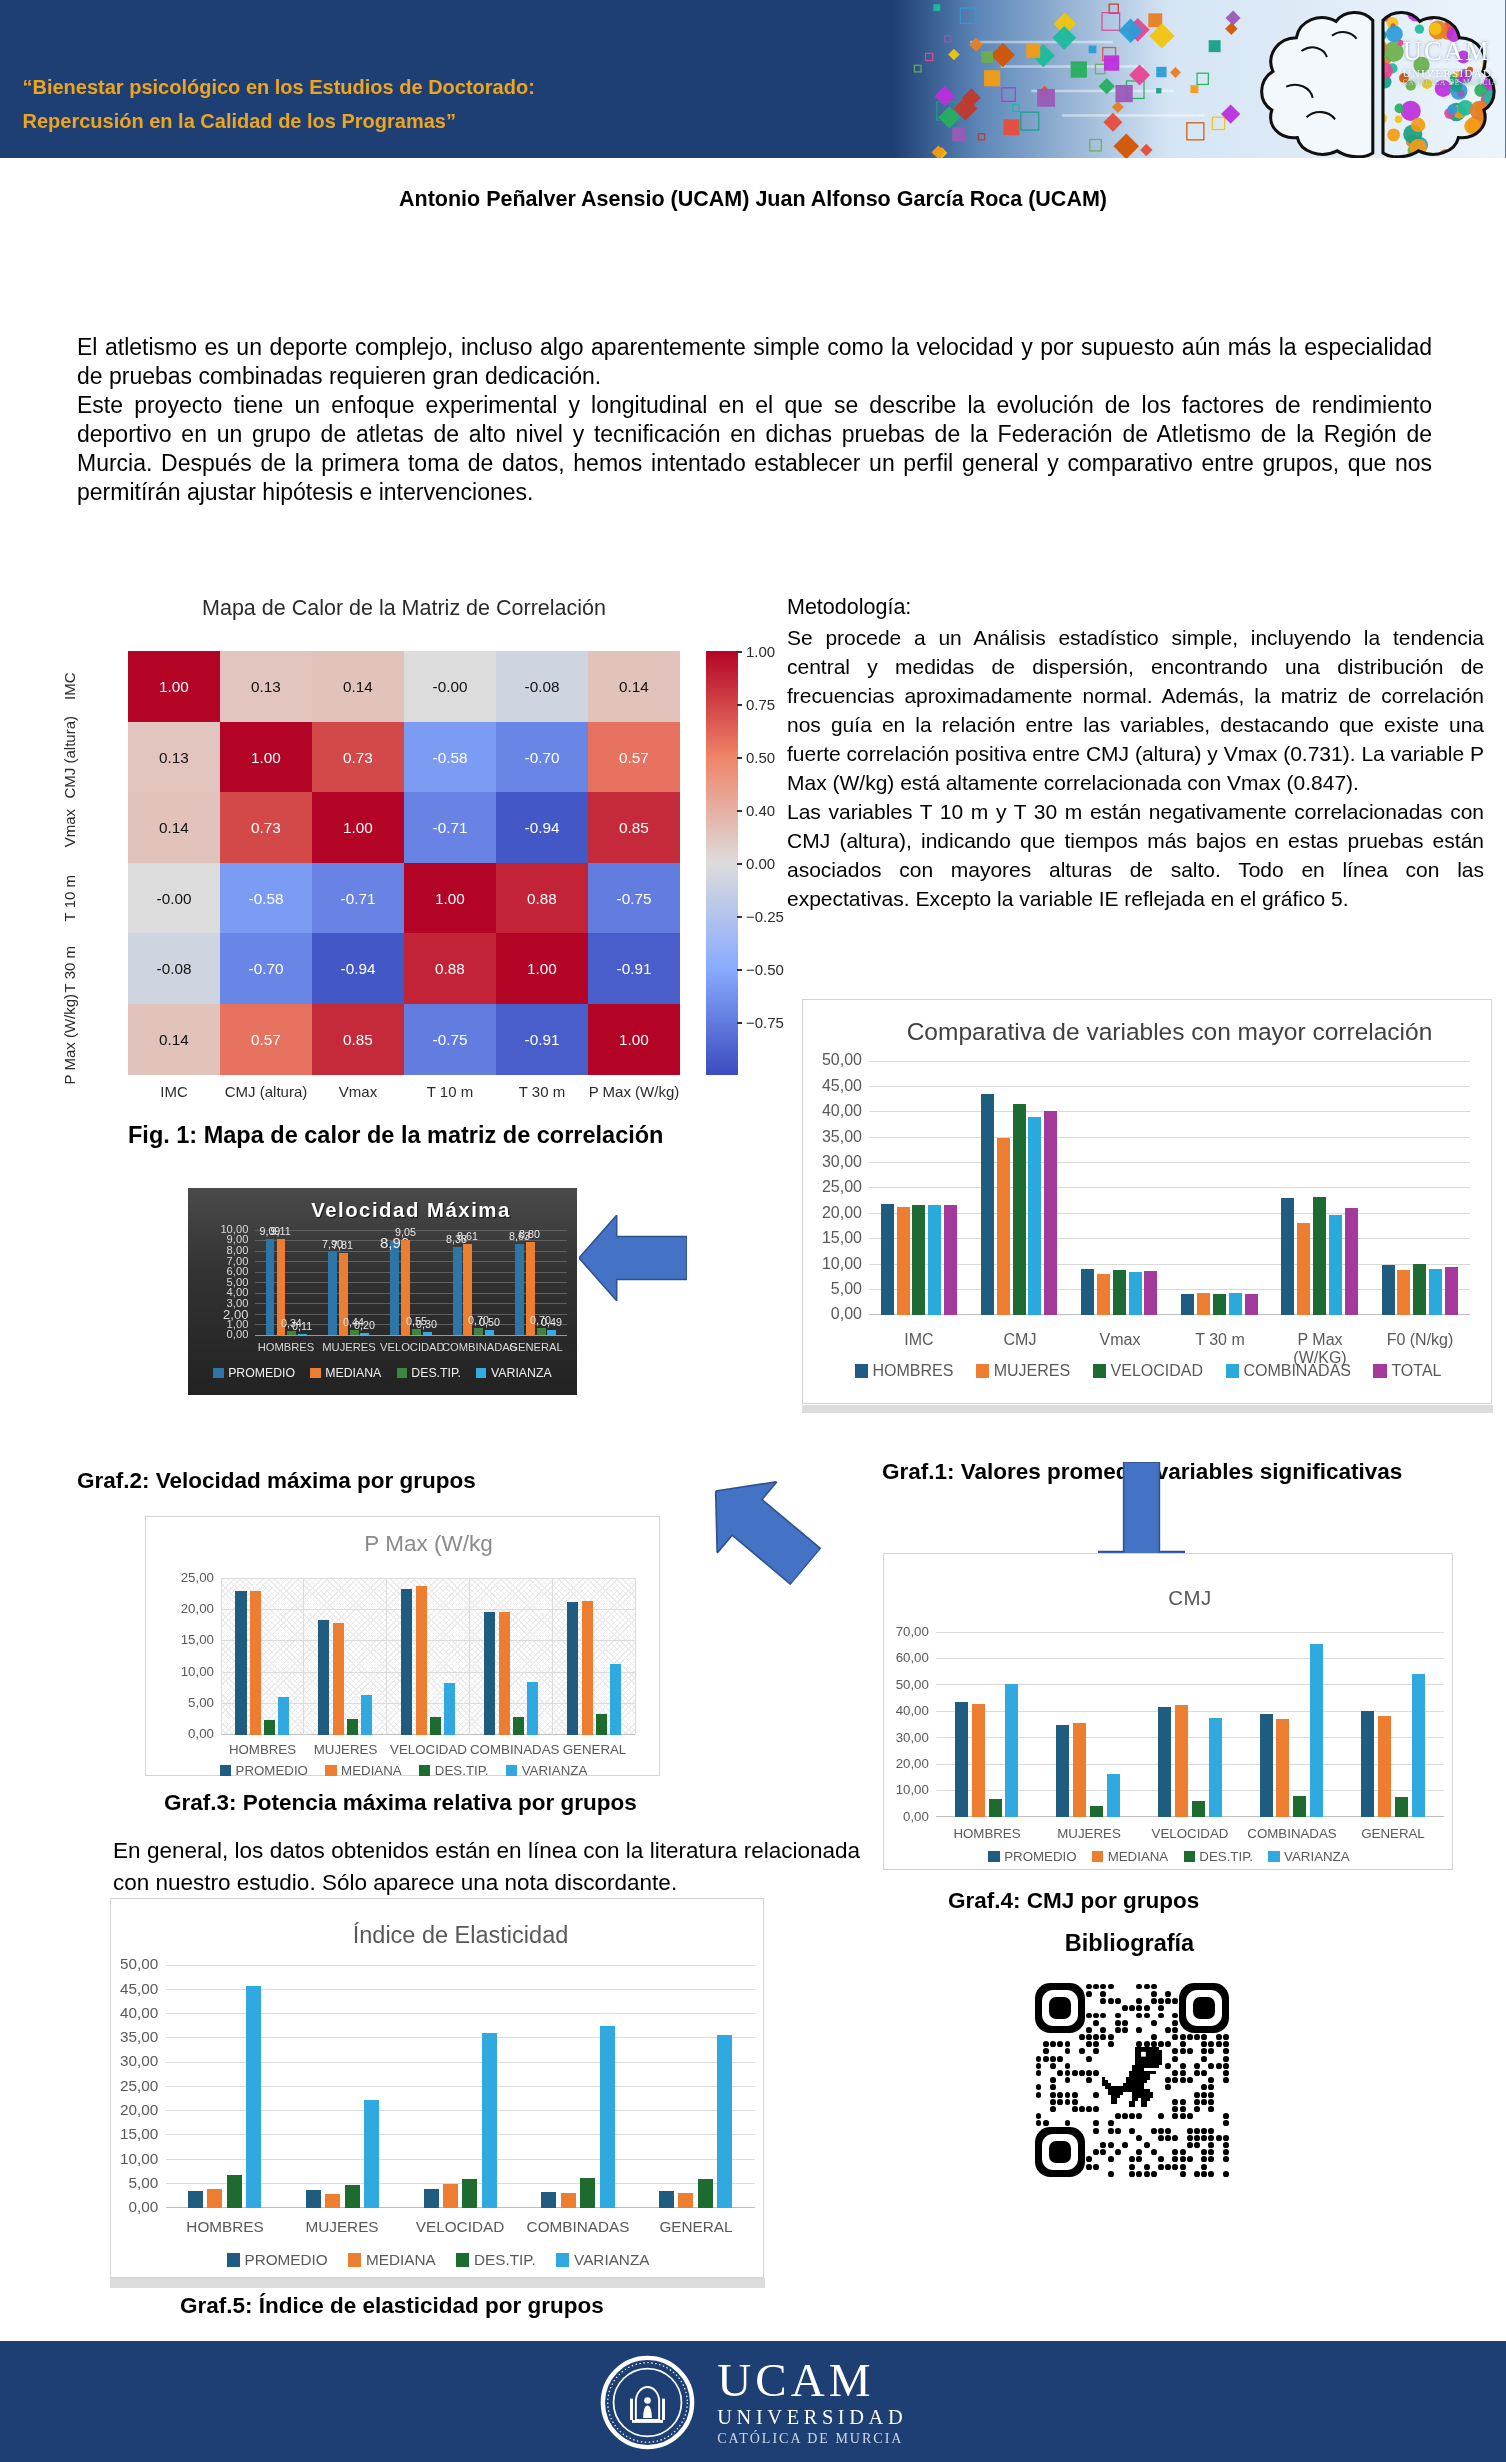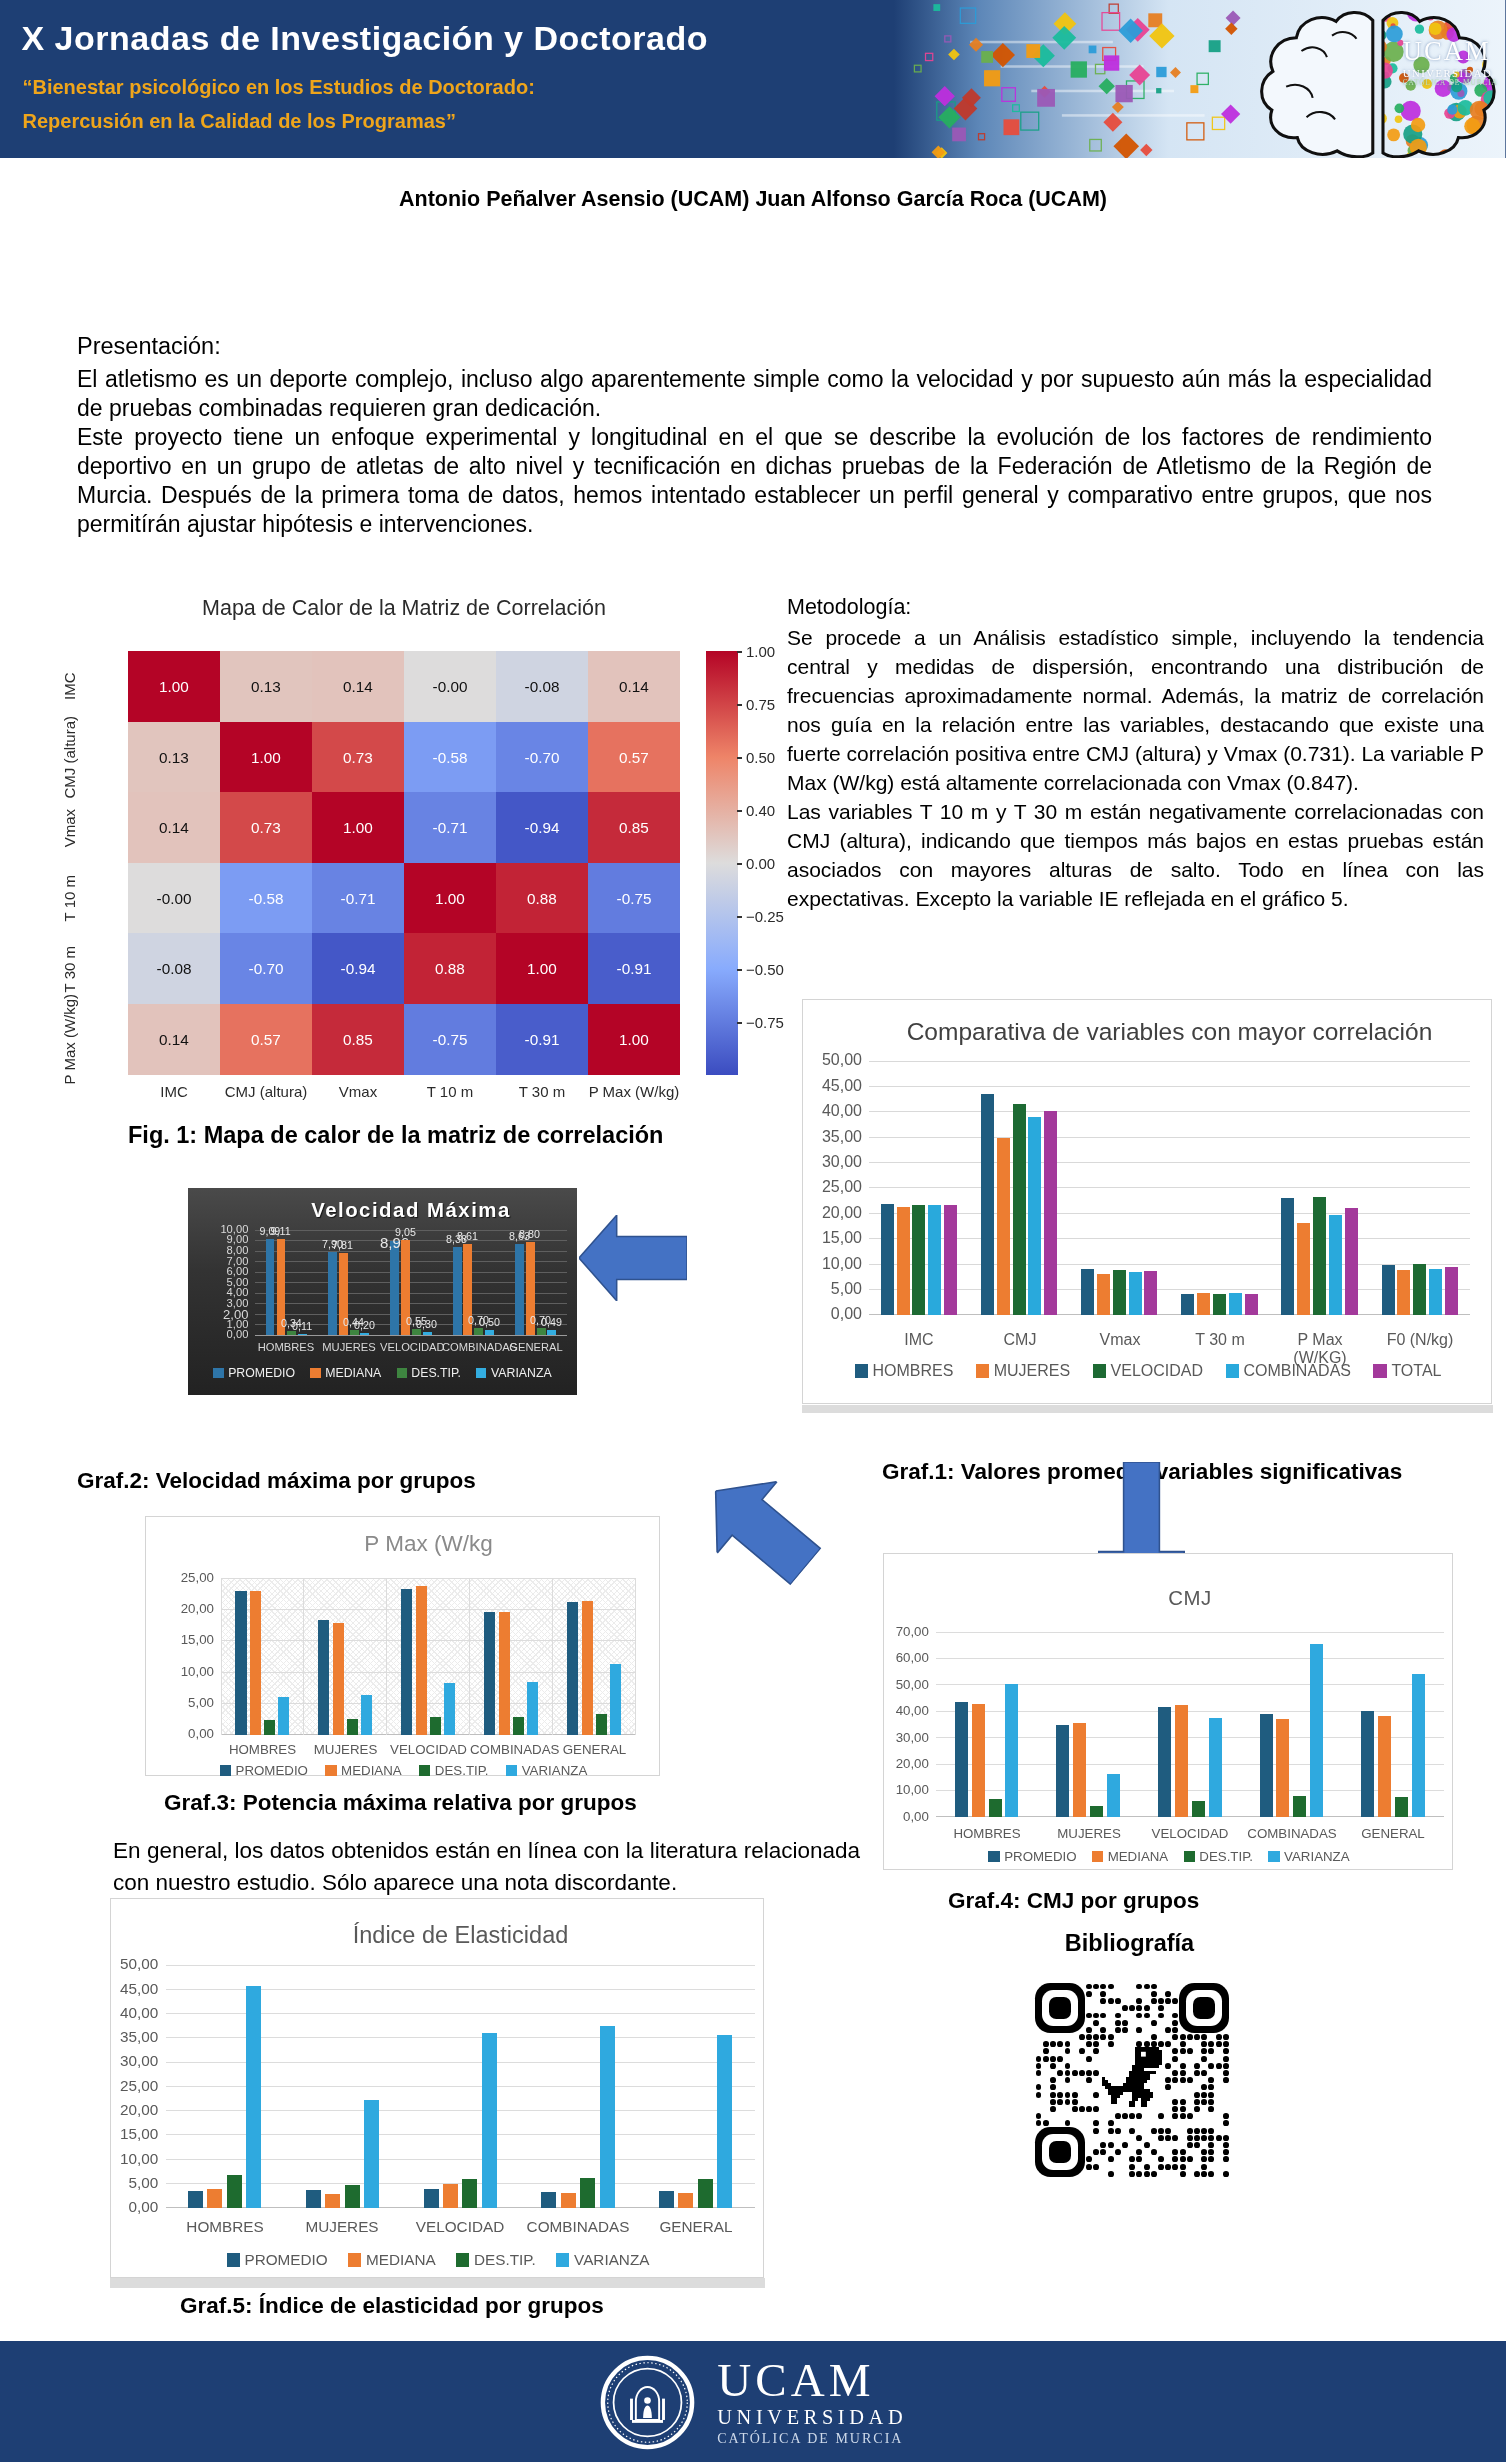--- a/index.html
+++ b/index.html
@@ -222,30 +222,28 @@
             <circle cx="1029.346342086792" cy="289.1700851917267" r="16.74245536327362" fill="#f39c12" opacity="0.92"></circle>
           </g>
           <path d="M960 300 L960 40 C980 18 1016 20 1032 42 C1064 24 1104 40 1110 74 C1146 74 1170 108 1156 140 C1184 158 1186 198 1158 216 C1168 246 1144 274 1108 270 C1102 298 1062 312 1030 296 C1006 312 974 310 960 300 Z" fill="none" stroke="#101010" stroke-width="6"></path>
         </svg>
       <div class="ucam-mini">
         <div class="a">UCAM</div>
         <div class="b">UNIVERSIDAD</div>
         <div class="c">CATÓLICA DE MURCIA</div>
       </div>
     </div>
-    <div class="hdr-title">X Jornadas de Investigación y Doctorado</div>
     <div class="hdr-sub" style="top:76px;">“Bienestar psicológico en los Estudios de Doctorado:</div>
     <div class="hdr-sub" style="top:110px;">Repercusión en la Calidad de los Programas”</div>
   </div>
 
   <div class="authors">Antonio Peñalver Asensio (UCAM) Juan Alfonso García Roca (UCAM)</div>
 
 
   <section class="present">
-    <div class="sec-head">Presentación:</div>
     <p>El atletismo es un deporte complejo, incluso algo aparentemente simple como la velocidad y por supuesto aún más la especialidad de pruebas combinadas requieren gran dedicación.</p>
     <p>Este proyecto tiene un enfoque experimental y longitudinal en el que se describe la evolución de los factores de rendimiento deportivo en un grupo de atletas de alto nivel y tecnificación en dichas pruebas de la Federación de Atletismo de la Región de Murcia. Después de la primera toma de datos, hemos intentado establecer un perfil general y comparativo entre grupos, que nos permitírán ajustar hipótesis e intervenciones.</p>
   </section>
 
   <div id="fig1" class="chartbox" style="left:66px;top:588px;width:726px;height:593px;">
       <div style="position: absolute; left: 62px; top: 8.2px; width: 552px; text-align: center; font-size: 21.5px; color: rgb(43, 43, 43);">Mapa de Calor de la Matriz de Correlación</div>
       <div style="position: absolute; left: 62px; top: 63px; width: 552px; height: 424px;">
         <div style="position: absolute; left: 0px; top: 0px; width: 92px; height: 71px; background: rgb(180, 4, 38); display: flex; align-items: center; justify-content: center; font-size: 15.3px; color: rgb(255, 255, 255);">1.00</div>
         <div style="position: absolute; left: 92px; top: 0px; width: 92px; height: 71px; background: rgb(225, 197, 190); display: flex; align-items: center; justify-content: center; font-size: 15.3px; color: rgb(17, 17, 17);">0.13</div>
         <div style="position: absolute; left: 184px; top: 0px; width: 92px; height: 71px; background: rgb(226, 195, 188); display: flex; align-items: center; justify-content: center; font-size: 15.3px; color: rgb(17, 17, 17);">0.14</div>

